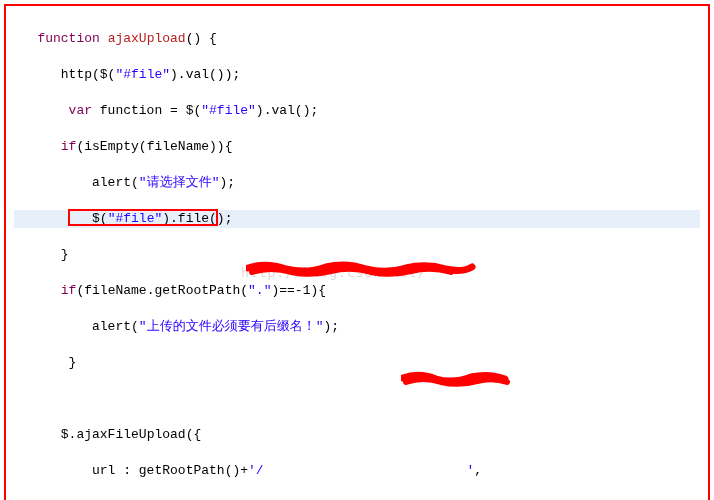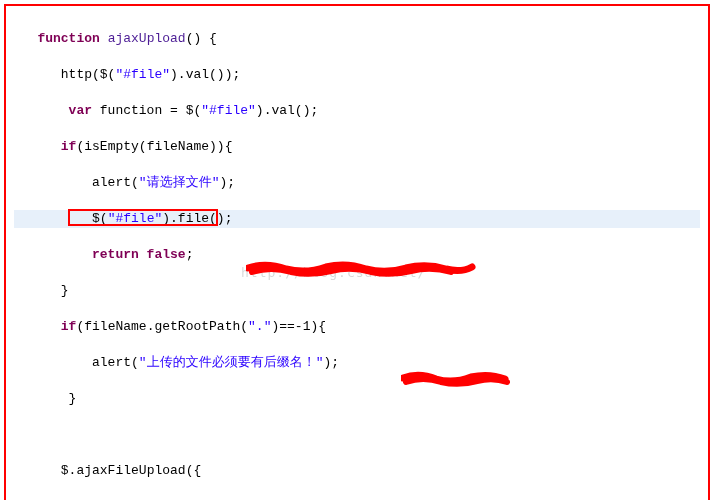--- a/index.html
+++ b/index.html
@@ -12,23 +12,23 @@
 }
 .editor {
   border: 2px solid #ff0000;
   padding: 6px 8px;
   background: #fff;
   white-space: pre;
   position: relative;
 }
 .line { display: block; min-height: 18px; }
 .line.hl { background: #e7f0fa; }
-.kw { color: #7f0055; font-weight: bold; }
+.kw { color: #7f0055; font-weight: normal; }
 .str { color: #2a00ff; }
-.fn { color: #4c1d95; }
+.fn { color: #b91c1c; }
 .box-red {
   position: absolute;
   border: 2px solid #ff0000;
   left: 62px;
   top: 203px;
   width: 150px;
   height: 17px;
   pointer-events: none;
 }
 .scribble {
@@ -50,21 +50,20 @@
 </head>
 <body>
 
 <div class="editor">
 <span class="line"><span>   </span><span class="kw">function</span><span> </span><span class="fn">ajaxUpload</span><span>() {</span></span>
 <span class="line"><span>      </span><span>http($(</span><span class="str">"#file"</span><span>).val());</span></span>
 <span class="line"><span>       </span><span class="kw">var</span><span> function = $(</span><span class="str">"#file"</span><span>).val();</span></span>
 <span class="line"><span>      </span><span class="kw">if</span><span>(isEmpty(fileName)){</span></span>
 <span class="line"><span>          </span><span>alert(</span><span class="str">"请选择文件"</span><span>);</span></span>
 <span class="line hl"><span>          </span><span>$(</span><span class="str">"#file"</span><span>).file();</span></span>
-<span class="line"><span>          </span><span class="kw">return false</span><span>;</span></span>
 <span class="line"><span>      </span><span>}</span></span>
 <span class="line"><span>      </span><span class="kw">if</span><span>(fileName.getRootPath(</span><span class="str">"."</span><span>)==-1){</span></span>
 <span class="line"><span>          </span><span>alert(</span><span class="str">"上传的文件必须要有后缀名！"</span><span>);</span></span>
 <span class="line"><span>       </span><span>}</span></span>
 <span class="line"><span> </span></span>
 <span class="line"><span>      </span><span>$.ajaxFileUpload({</span></span>
 <span class="line"><span>          </span><span>url : getRootPath()+</span><span class="str">'/                          '</span><span>,</span></span>
 
 
 

